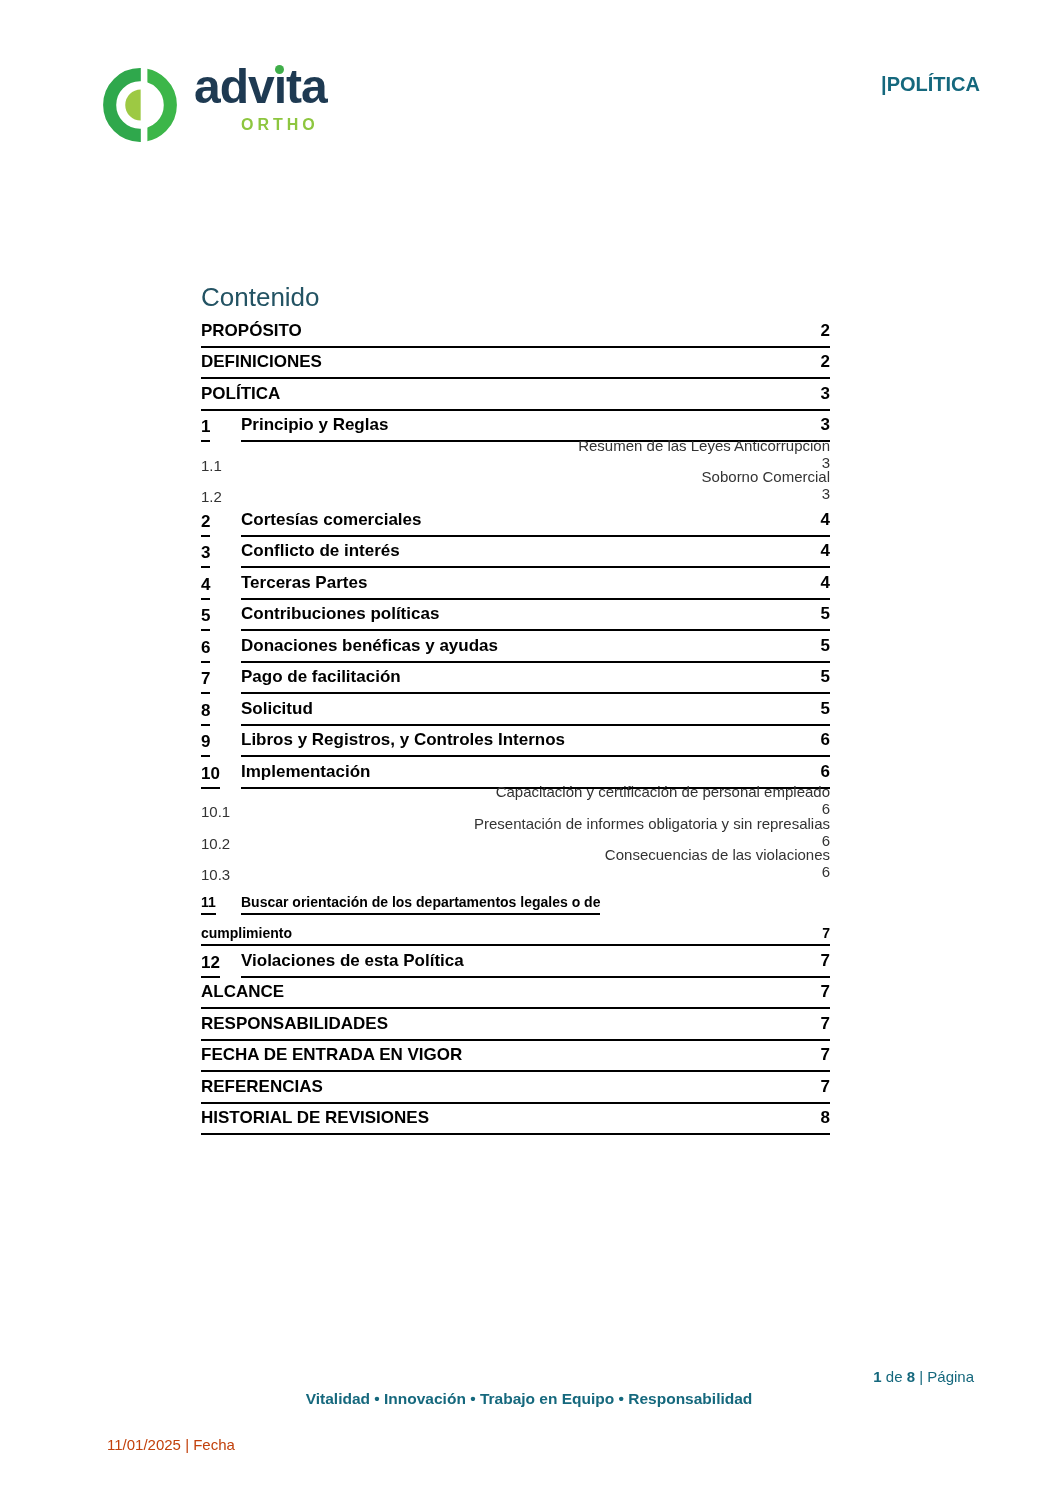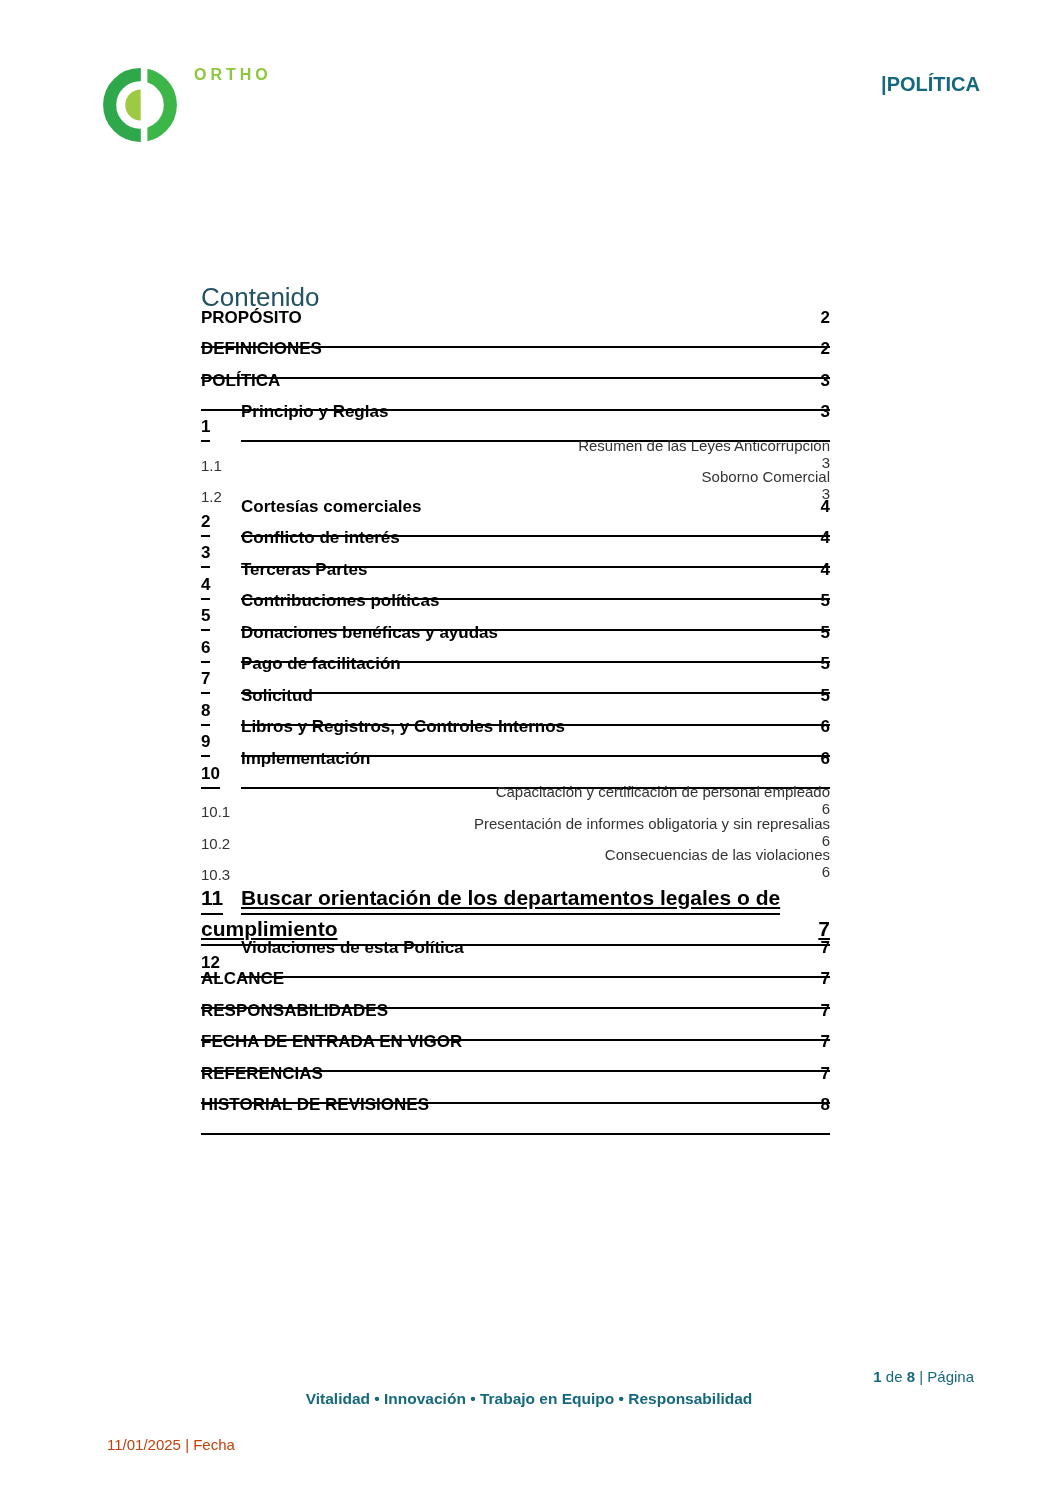--- a/index.html
+++ b/index.html
@@ -37,28 +37,28 @@
   
   .toc-title {
     position:absolute; left:201px; top:282px;
     font-size:26px; color:#235363; font-weight:normal;
   }
 
   
   .toc { position:absolute; left:201px; top:316px; width:629px; }
   .toc-row { display:flex; align-items:flex-end; height:31.5px; font-size:17px; font-weight:bold; color:#000; }
   .toc-row.sub { font-weight:normal; font-size:15px; color:#333;gap:48px; }
-  .toc-row.main2 { display:block; height:63px; font-size:21px; font-weight:bold;text-decoration:underline; }
+  .toc-row.main2 { display:block; height:63px; font-size:14px; font-weight:bold; }
   .toc-line { display:flex; align-items:flex-end; height:31.5px; }
   .toc-num { flex:none; width:40px; }
   .sub .toc-num { width:52px; }
   .num-text { display:inline-block; }
   .u  { border-bottom:2px solid #000; padding-bottom:3px; }
   .toc-body { flex:1; display:flex; align-items:flex-end; min-width:0; }
-  .toc-body.ub { border-bottom:2px solid #000; padding-bottom:18px; }
+  .toc-body.ub { border-bottom:2px solid #000; padding-bottom:5px; }
   .sub .toc-body { padding-bottom:3px;flex-direction:column; }
   .leader { flex:1; }
   .toc-page { margin-left:8px; }
   .l2.ub { border-bottom:2px solid #000; padding-bottom:3px;gap:28px; }
 
   
   .footer-date {
     position:absolute; left:107px; top:1436px;
     color:#c2410c; font-size:15px;
   }
@@ -89,20 +89,21 @@
       </defs>
       <g clip-path="url(#clL)">
         <circle cx="50" cy="50" r="37" fill="none" stroke="#2FA84C" stroke-width="16"></circle>
         <path d="M51 31 A19 19 0 0 0 51 69 Z" fill="#9DC943"></path>
       </g>
       <g clip-path="url(#clR)">
         <circle cx="50" cy="50" r="37" fill="none" stroke="#3CB649" stroke-width="16"></circle>
       </g>
     </svg>
     <div class="logo-text">
+      <div class="brand"><span>adv</span><span class="i-wrap"><span>ı</span><span class="i-dot"></span></span><span>ta</span></div>
       <div class="brand-sub">ORTHO</div>
     </div>
   </div>
 
   <div class="doc-header">
     <div>|POLÍTICA</div>
   </div>
 
   <div class="toc-title">Contenido</div>
   <div class="toc">

